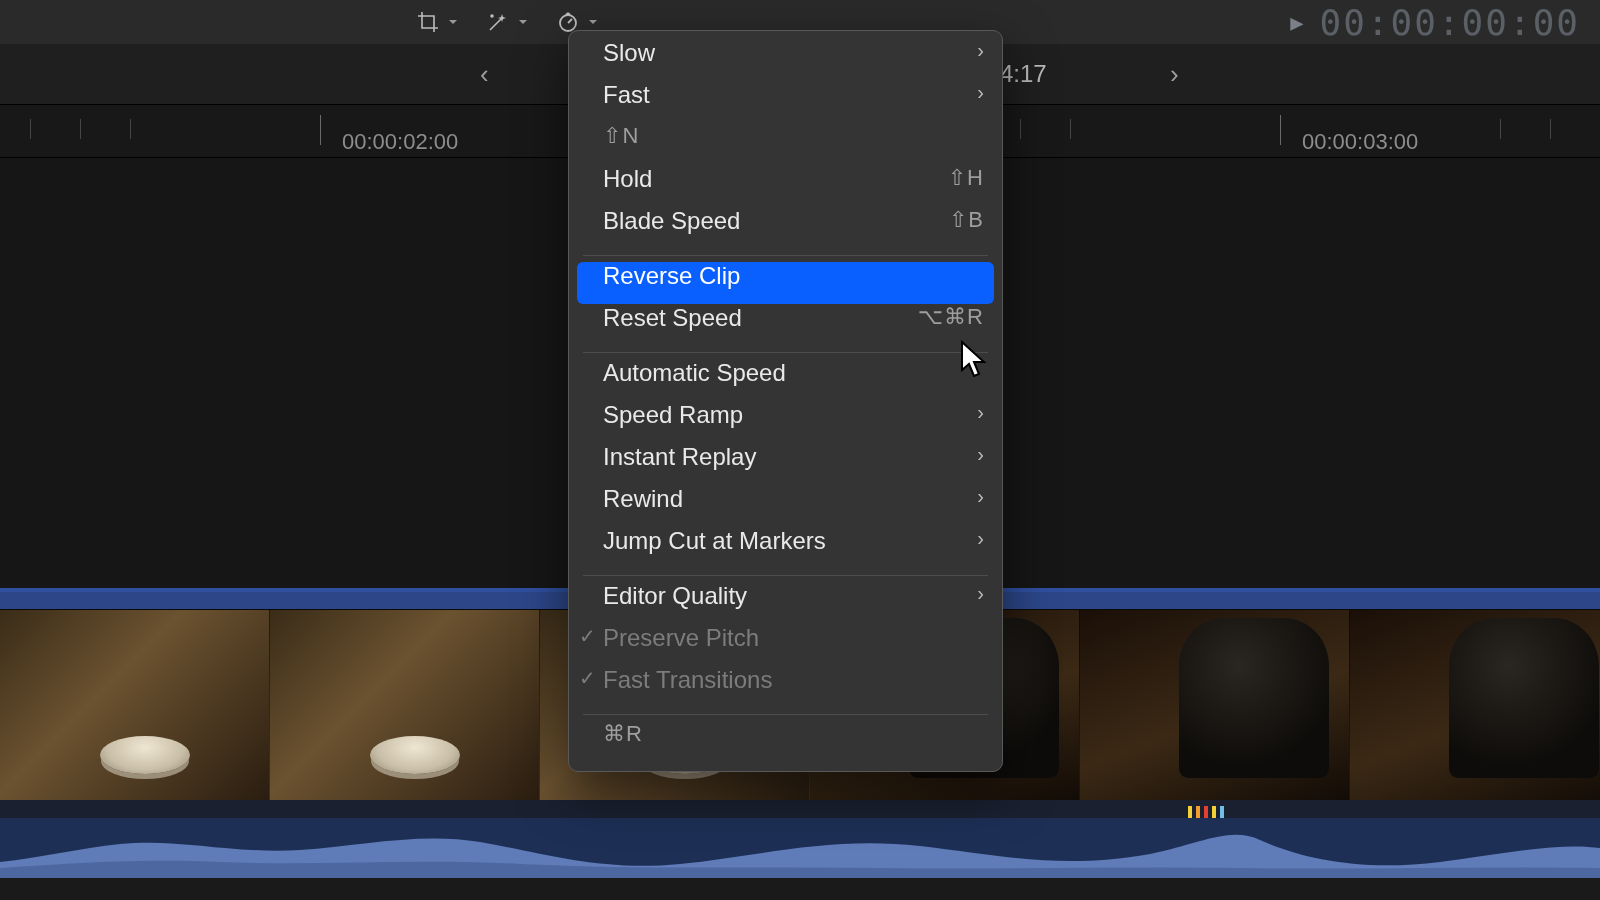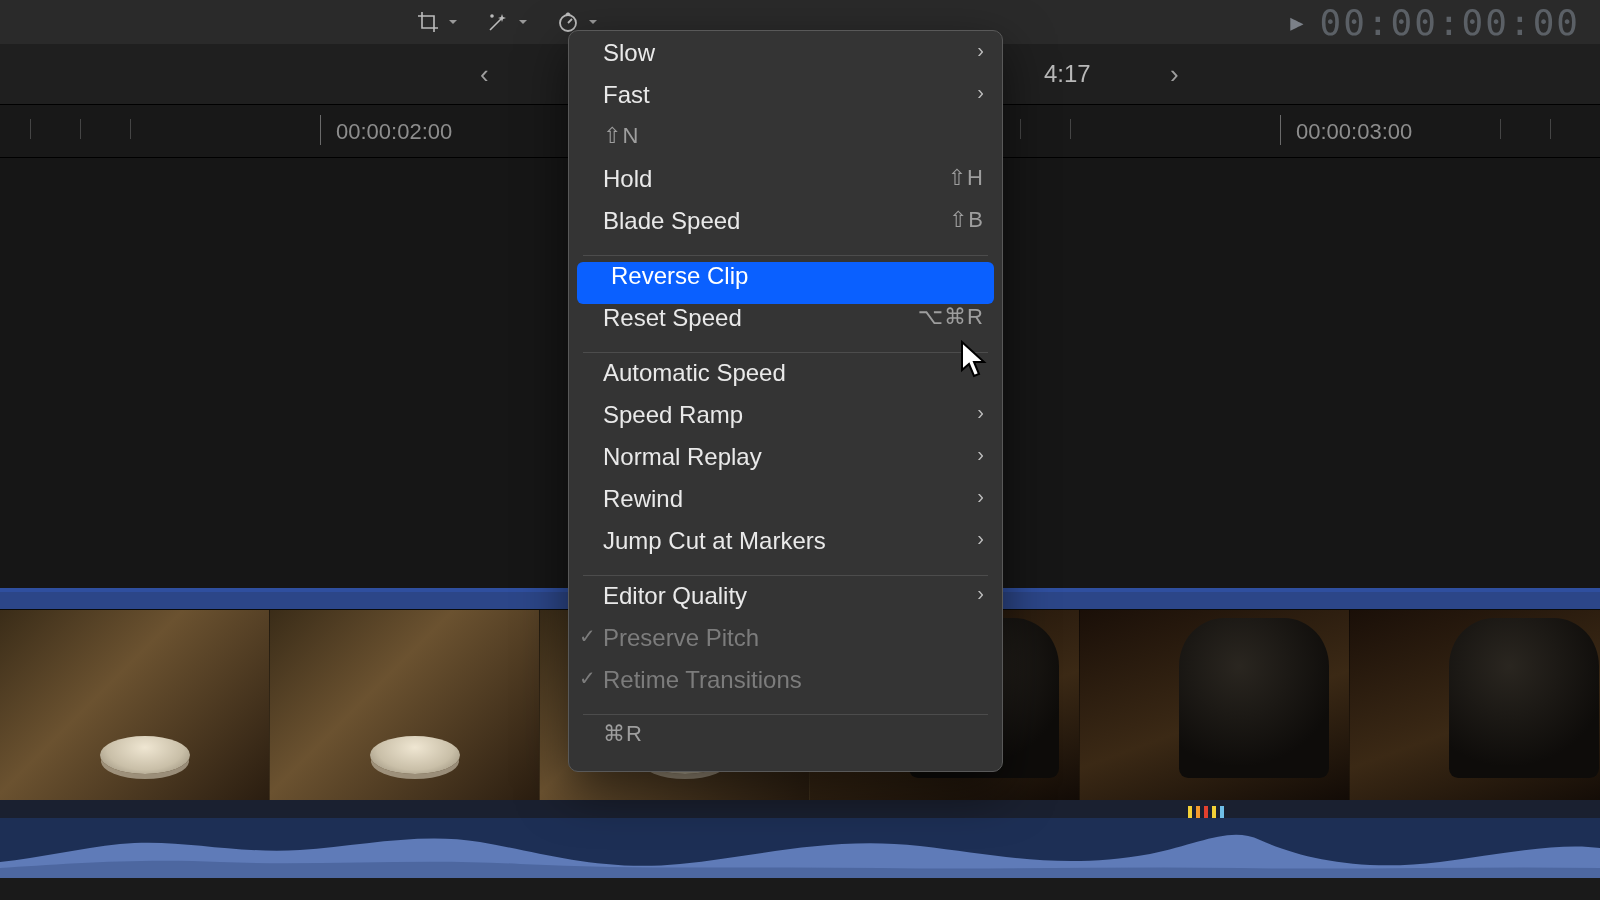--- a/index.html
+++ b/index.html
@@ -60,21 +60,21 @@
     display: flex;
     align-items: center;
   }
   .nav-arrow {
     color: #9e9e9e;
     font-size: 26px;
     cursor: pointer;
   }
   .nav-arrow.left { position: absolute; left: 480px; }
   .nav-text {
-    position: absolute; left: 1044px;
+    position: absolute; left: 1000px;
     color: #b8b8b8;
     font-size: 24px;
   }
   .nav-arrow.right { position: absolute; left: 1170px; }
 
   
   .ruler {
     position: absolute;
     top: 104px; left: 0; right: 0;
     height: 54px;
@@ -91,25 +91,26 @@
   }
   .tick-major {
     position: absolute;
     top: 10px;
     width: 1px;
     height: 30px;
     background: #6a6a6a;
   }
   .tick-label {
     position: absolute;
-    top: 14px;
+    top: 24px;
     color: #8d8d8d;
     font-size: 22px;
     font-family: "Helvetica Neue", Arial, sans-serif;
     font-weight: 400;
+    margin-left: 6px;
   }
 
   
   .canvas {
     position: absolute;
     top: 158px; left: 0; right: 0;
     height: 430px;
     background: #161616;
   }
 
@@ -210,21 +211,21 @@
   .menu-item .shortcut {
     color: #9e9e9e;
     font-size: 22px;
     letter-spacing: 1px;
   }
   .menu-item.selected {
     background: #0a60ff;
     color: #fff;
     margin: 0 8px;
     border-radius: 6px;
-    padding-left: 34px;
+    padding-left: 26px;
     padding-right: 10px;
   }
   .menu-item.disabled-check {
     color: #7c7c7c;
   }
   .menu-item .check {
     position: absolute;
     left: 10px;
     font-size: 20px;
     color: #7c7c7c;
@@ -389,21 +390,21 @@
     </div>
     <div class="menu-sep"></div>
     <div class="menu-item">
       <span class="label">Automatic Speed</span>
     </div>
     <div class="menu-item">
       <span class="label">Speed Ramp</span>
       <span class="submenu-arrow">›</span>
     </div>
     <div class="menu-item">
-      <span class="label">Normal Replay</span>
+      <span class="label">Instant Replay</span>
       <span class="submenu-arrow">›</span>
     </div>
     <div class="menu-item">
       <span class="label">Rewind</span>
       <span class="submenu-arrow">›</span>
     </div>
     <div class="menu-item">
       <span class="label">Jump Cut at Markers</span>
       <span class="submenu-arrow">›</span>
     </div>
@@ -411,21 +412,21 @@
     <div class="menu-item">
       <span class="label">Editor Quality</span>
       <span class="submenu-arrow">›</span>
     </div>
     <div class="menu-item disabled-check">
       <span class="check">✓</span>
       <span class="label">Preserve Pitch</span>
     </div>
     <div class="menu-item disabled-check">
       <span class="check">✓</span>
-      <span class="label">Retime Transitions</span>
+      <span class="label">Fast Transitions</span>
     </div>
     <div class="menu-sep"></div>
     <div class="menu-item">
       <span class="shortcut">⌘R</span>
     </div>
   </div>
 
 <div class="cursor">
   <svg width="30" height="38" viewBox="0 0 30 38">
     <path d="M2 2 L2 30 L9 24 L14 36 L19 34 L14 22 L24 22 Z" fill="white" stroke="black" stroke-width="2"></path>

